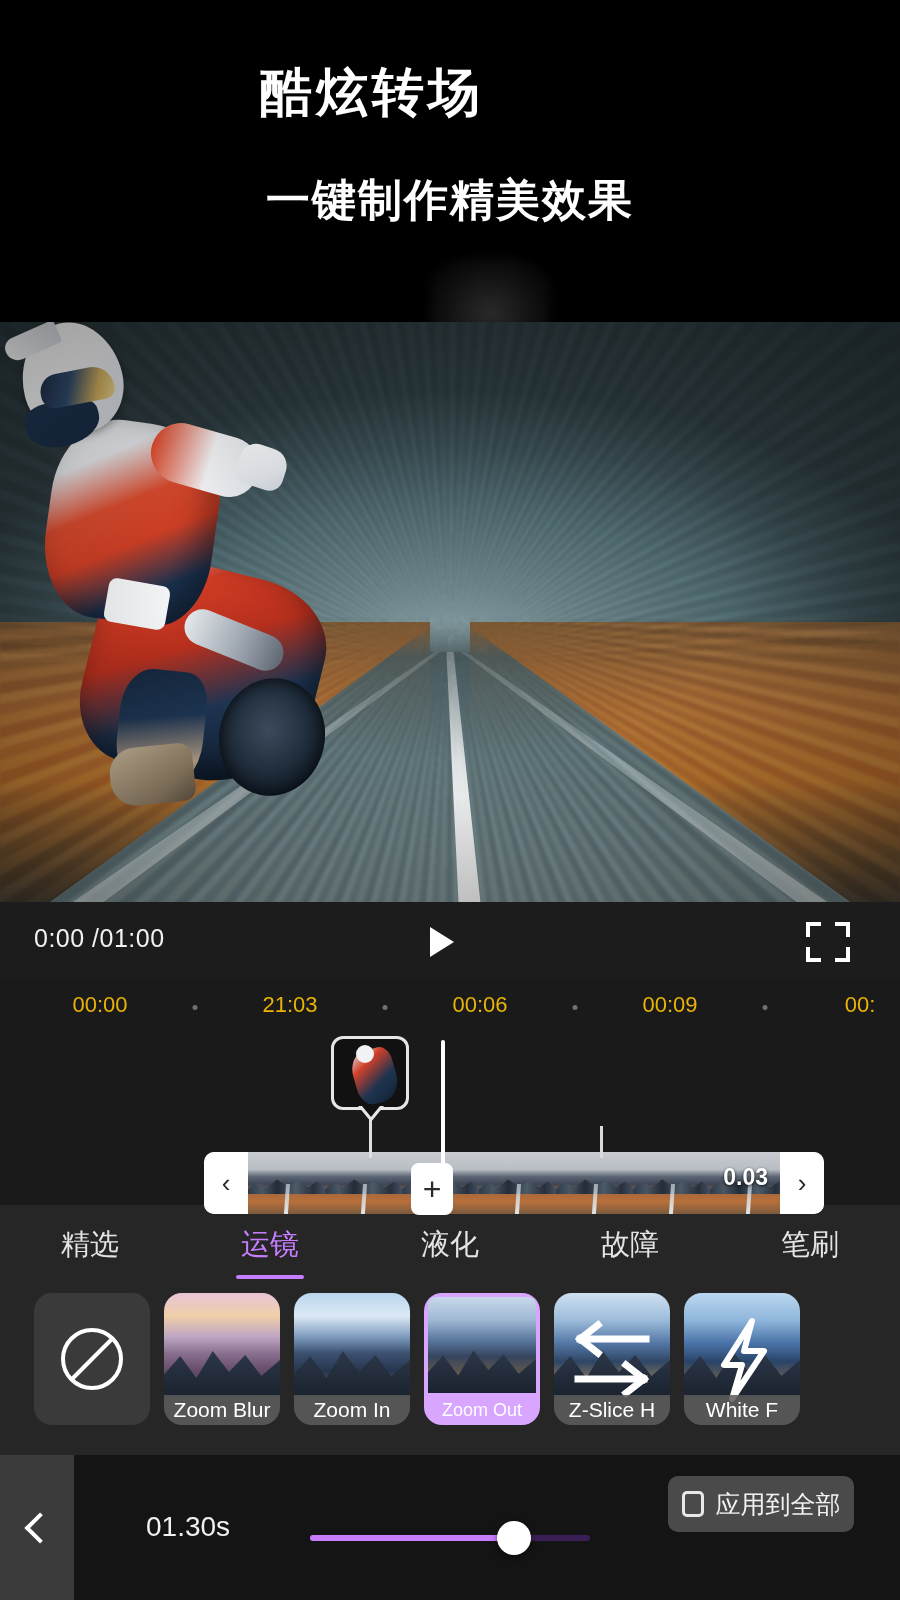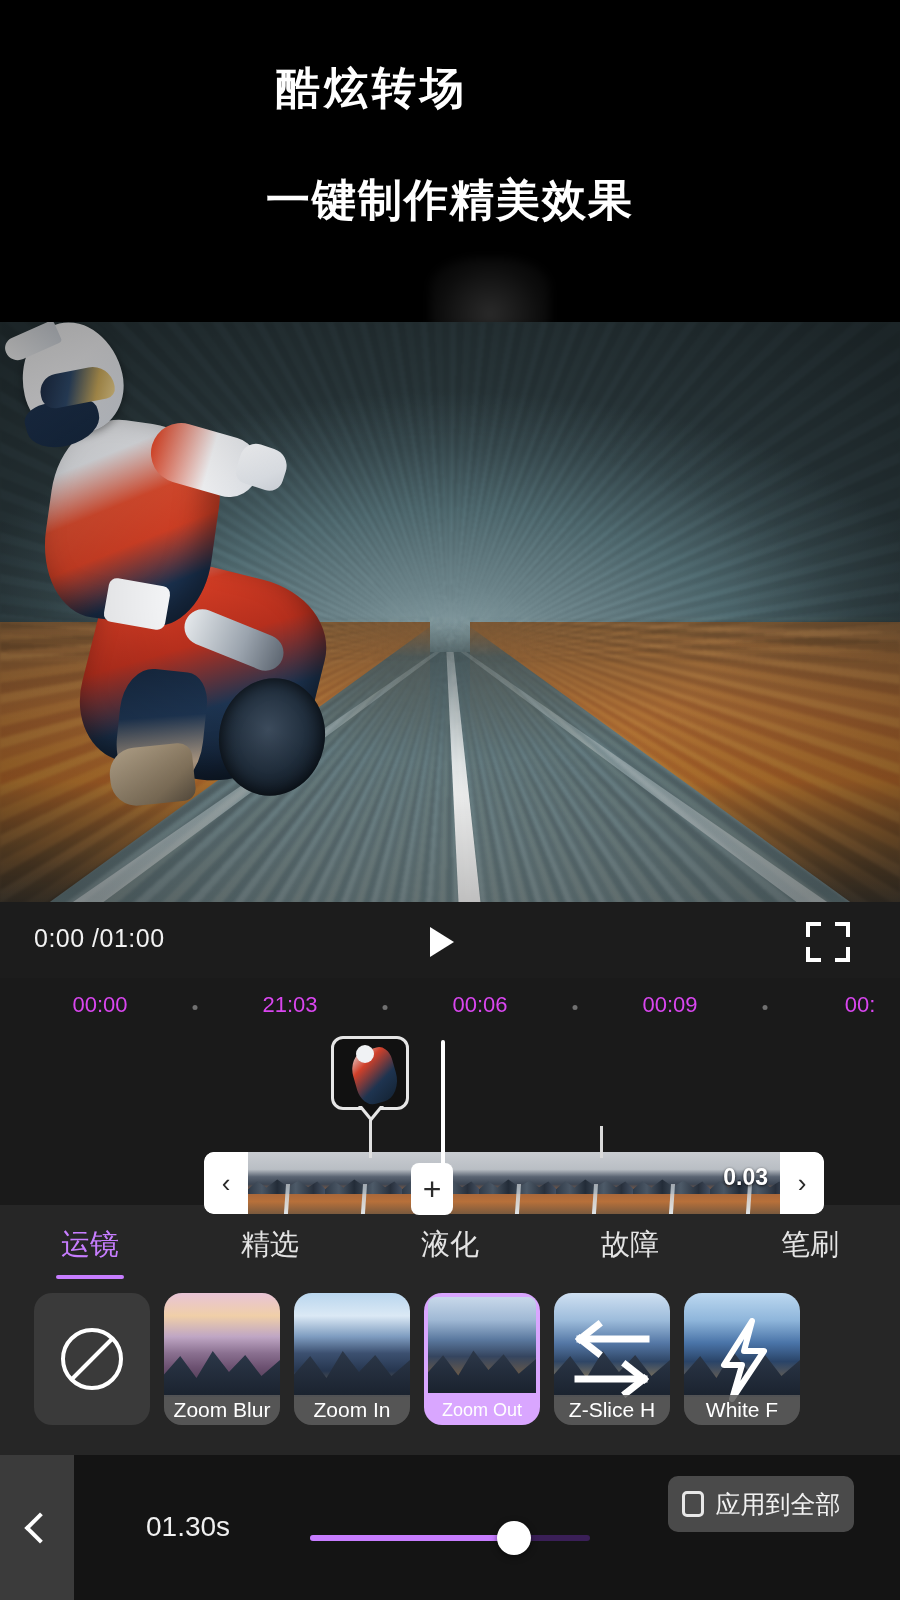--- a/index.html
+++ b/index.html
@@ -18,21 +18,21 @@
   }
   .promo-ghost {
     position: absolute; left: 430px; top: 258px; width: 120px; height: 70px;
     background: radial-gradient(ellipse at 50% 80%, #2a2a2a 0%, #0d0d0d 60%, #000 100%);
     border-radius: 40% 40% 10% 10%;
     filter: blur(4px);
   }
   .promo-title {
     position: absolute; left: 0; top: 66px; width: 744px;
     text-align: center; color: #fff;
-    font-size: 44px; font-weight: bold; letter-spacing: 4px;
+    font-size: 52px; font-weight: bold; letter-spacing: 4px;
     line-height: 1;
   }
   .promo-sub {
     position: absolute; left: 0; top: 178px; width: 900px;
     text-align: center; color: #fff;
     font-size: 44px; font-weight: bold; letter-spacing: 2px;
     line-height: 1;
   }
 
   
@@ -204,21 +204,21 @@
   .fs-bl { left: 0; bottom: 0; border-left: 4px solid #fff; border-bottom: 4px solid #fff; }
   .fs-br { right: 0; bottom: 0; border-right: 4px solid #fff; border-bottom: 4px solid #fff; }
 
   
   .timeline {
     position: absolute; left: 0; top: 978px; width: 900px; height: 227px;
     background: #1a1a1a;
   }
   .ruler { position: absolute; left: 0; top: 14px; width: 900px; height: 34px; }
   .ruler-tick {
-    position: absolute; top: 0; color: #d946ef; font-size: 22px;
+    position: absolute; top: 0; color: #eab308; font-size: 22px;
     transform: translateX(-50%); white-space: nowrap;
   }
   .ruler-dot {
     position: absolute; top: 13px; width: 5px; height: 5px;
     background: #707070; border-radius: 50%; transform: translateX(-50%);
   }
 
   .thumb-pop {
     position: absolute; left: 331px; top: 1036px; width: 78px; height: 74px;
     background: #111; border: 3px solid #e6e6e6; border-radius: 12px;
@@ -493,22 +493,22 @@
       </div>
     <div class="clip-handle-l">‹</div>
     <div class="clip-handle-r">›</div>
     <div class="clip-dur">0.03</div>
   </div>
   <div class="plus-btn">+</div>
   <div class="playhead"></div>
 
   <div class="effects">
     <div class="tabs" id="tabs">
+        <div class="tab"><span>精选</span></div>
         <div class="tab active"><span>运镜</span></div>
-        <div class="tab"><span>精选</span></div>
         <div class="tab"><span>液化</span></div>
         <div class="tab"><span>故障</span></div>
         <div class="tab"><span>笔刷</span></div>
       </div>
     <div class="cards" id="cards">
         <div class="card none">
           <div class="no-icon"></div>
         </div>
         <div class="card">
           <div class="card-img peaks img-a"></div>

